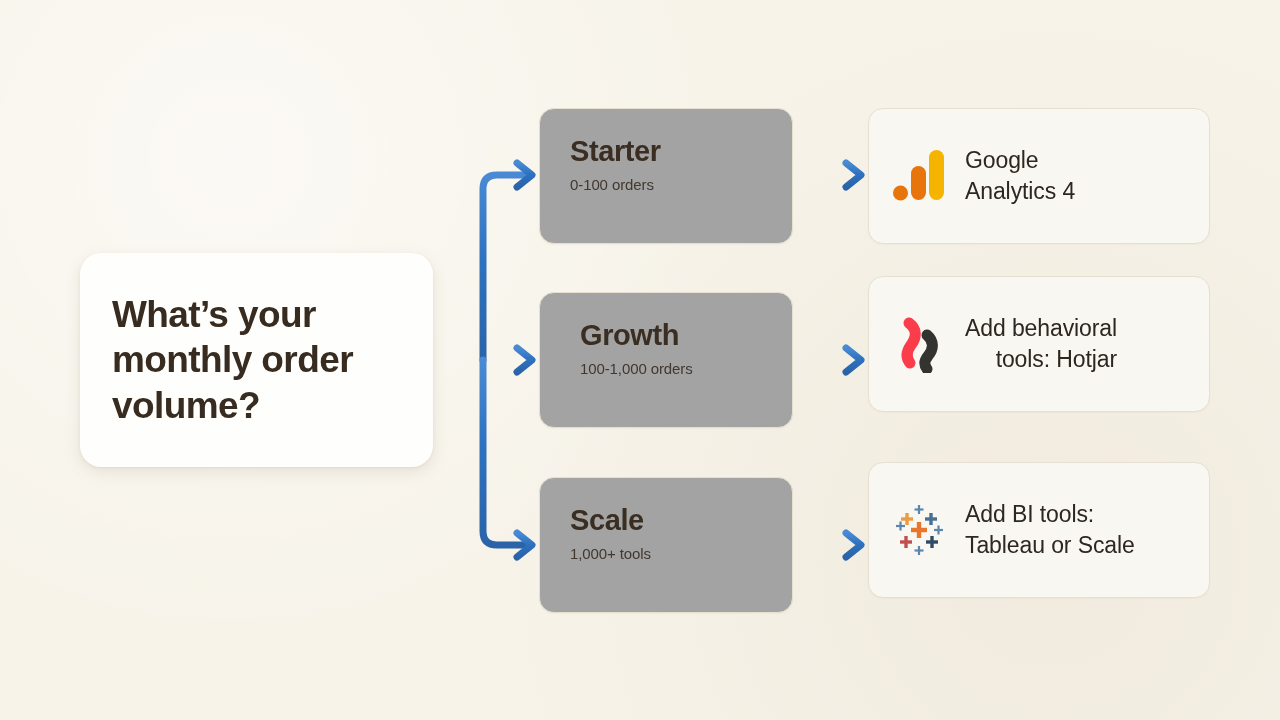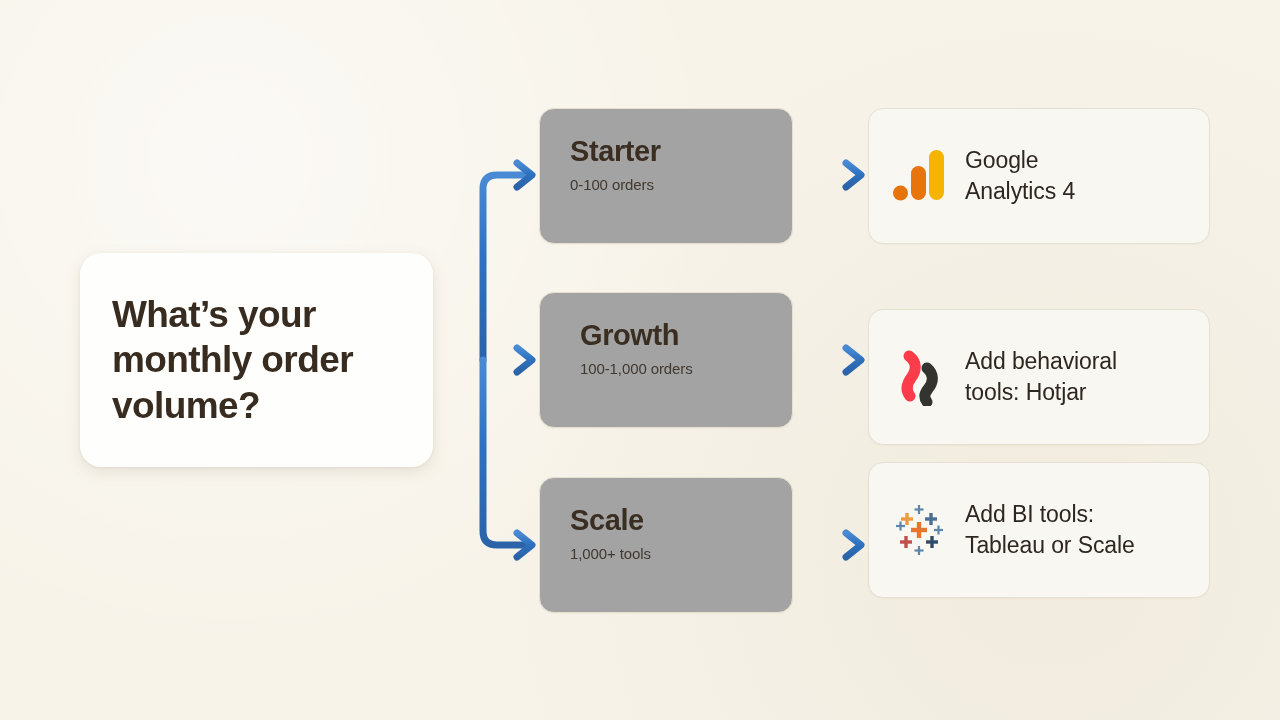--- a/index.html
+++ b/index.html
@@ -99,21 +99,21 @@
     border: 1px solid #e7e0d1;
     border-radius: 15px;
     box-sizing: border-box;
     display: flex;
     align-items: center;
     padding: 0 20px 0 22px;
     gap: 18px;
     box-shadow: 0 1px 2px rgba(150,130,100,0.06);
   }
   .rec-card.r0 { top: 108px; }
-  .rec-card.r1 { top: 309px; }
+  .rec-card.r1 { top: 276px; text-align: right; }
   .rec-card.r2 { top: 462px; }
 
   .rec-icon {
     width: 56px;
     height: 58px;
     flex: 0 0 56px;
     display: block;
   }
   .rec-text {
     font-size: 23px;

